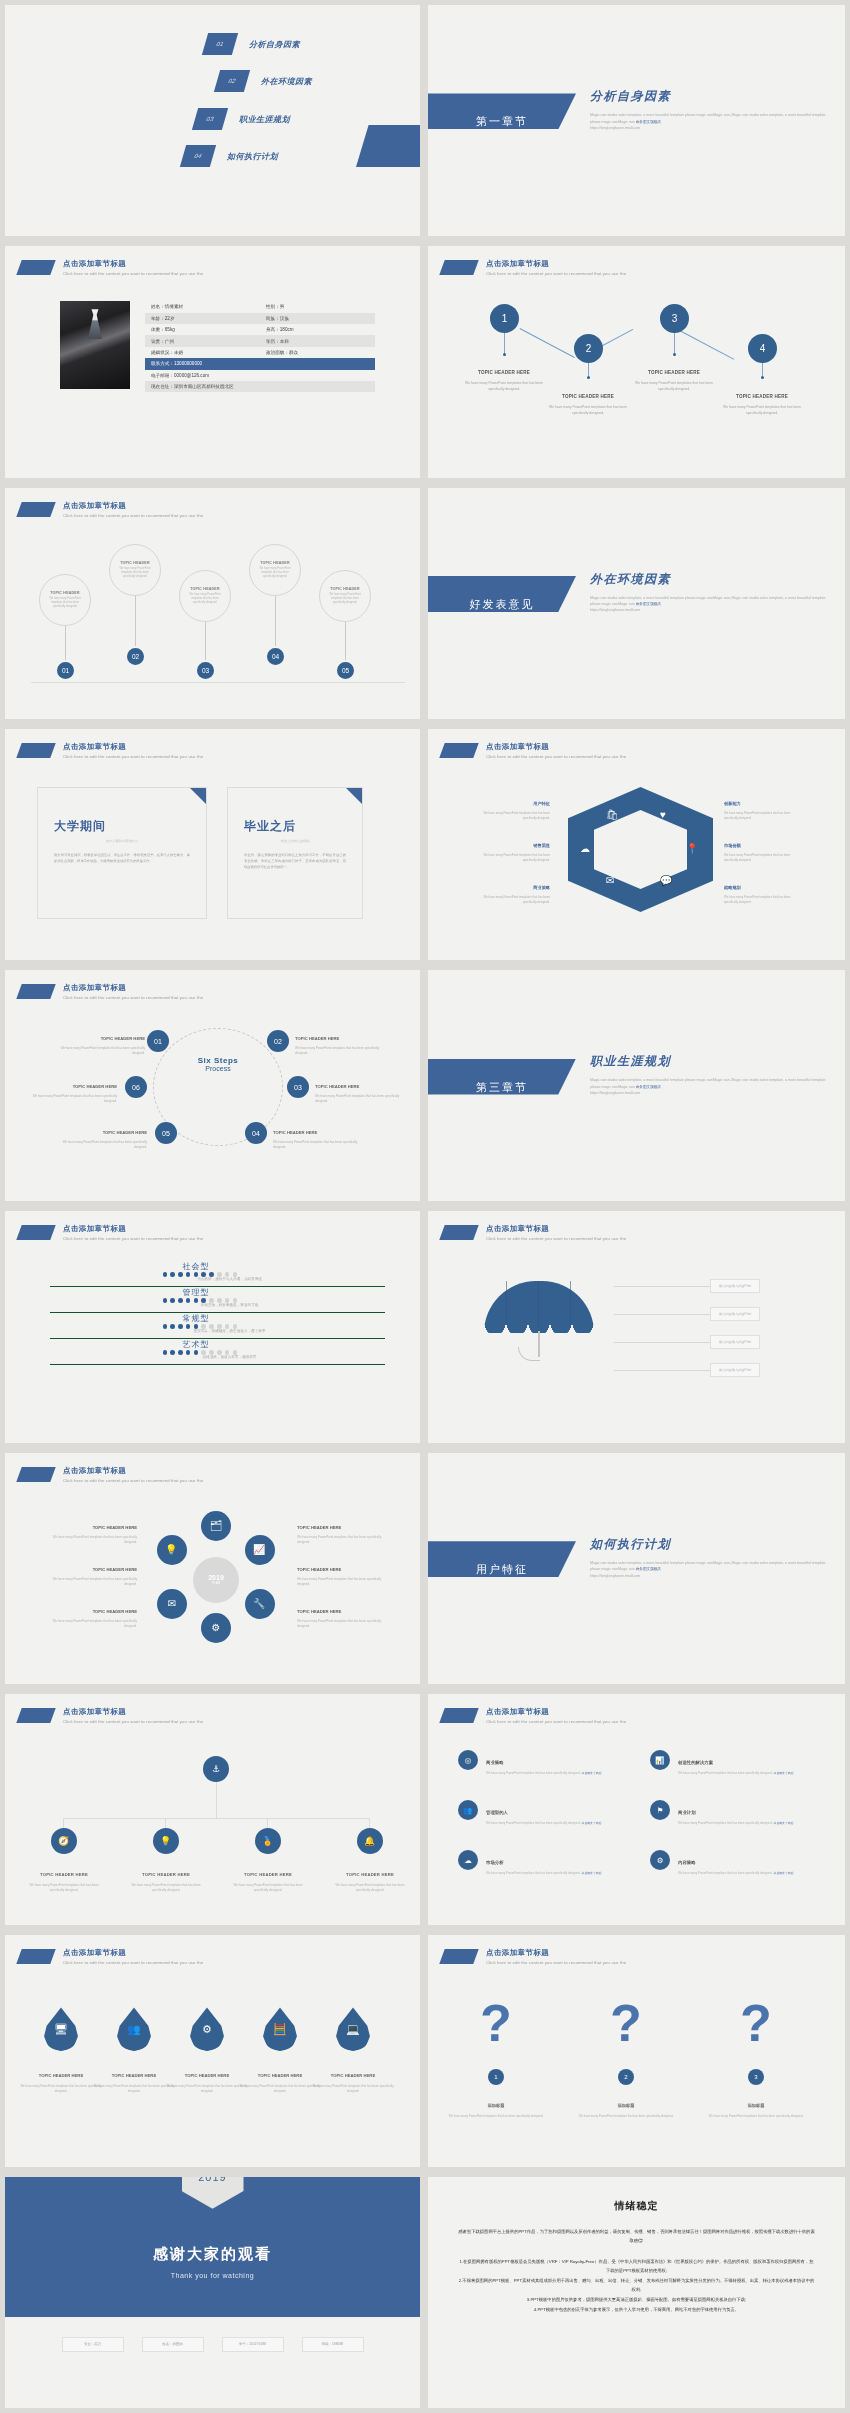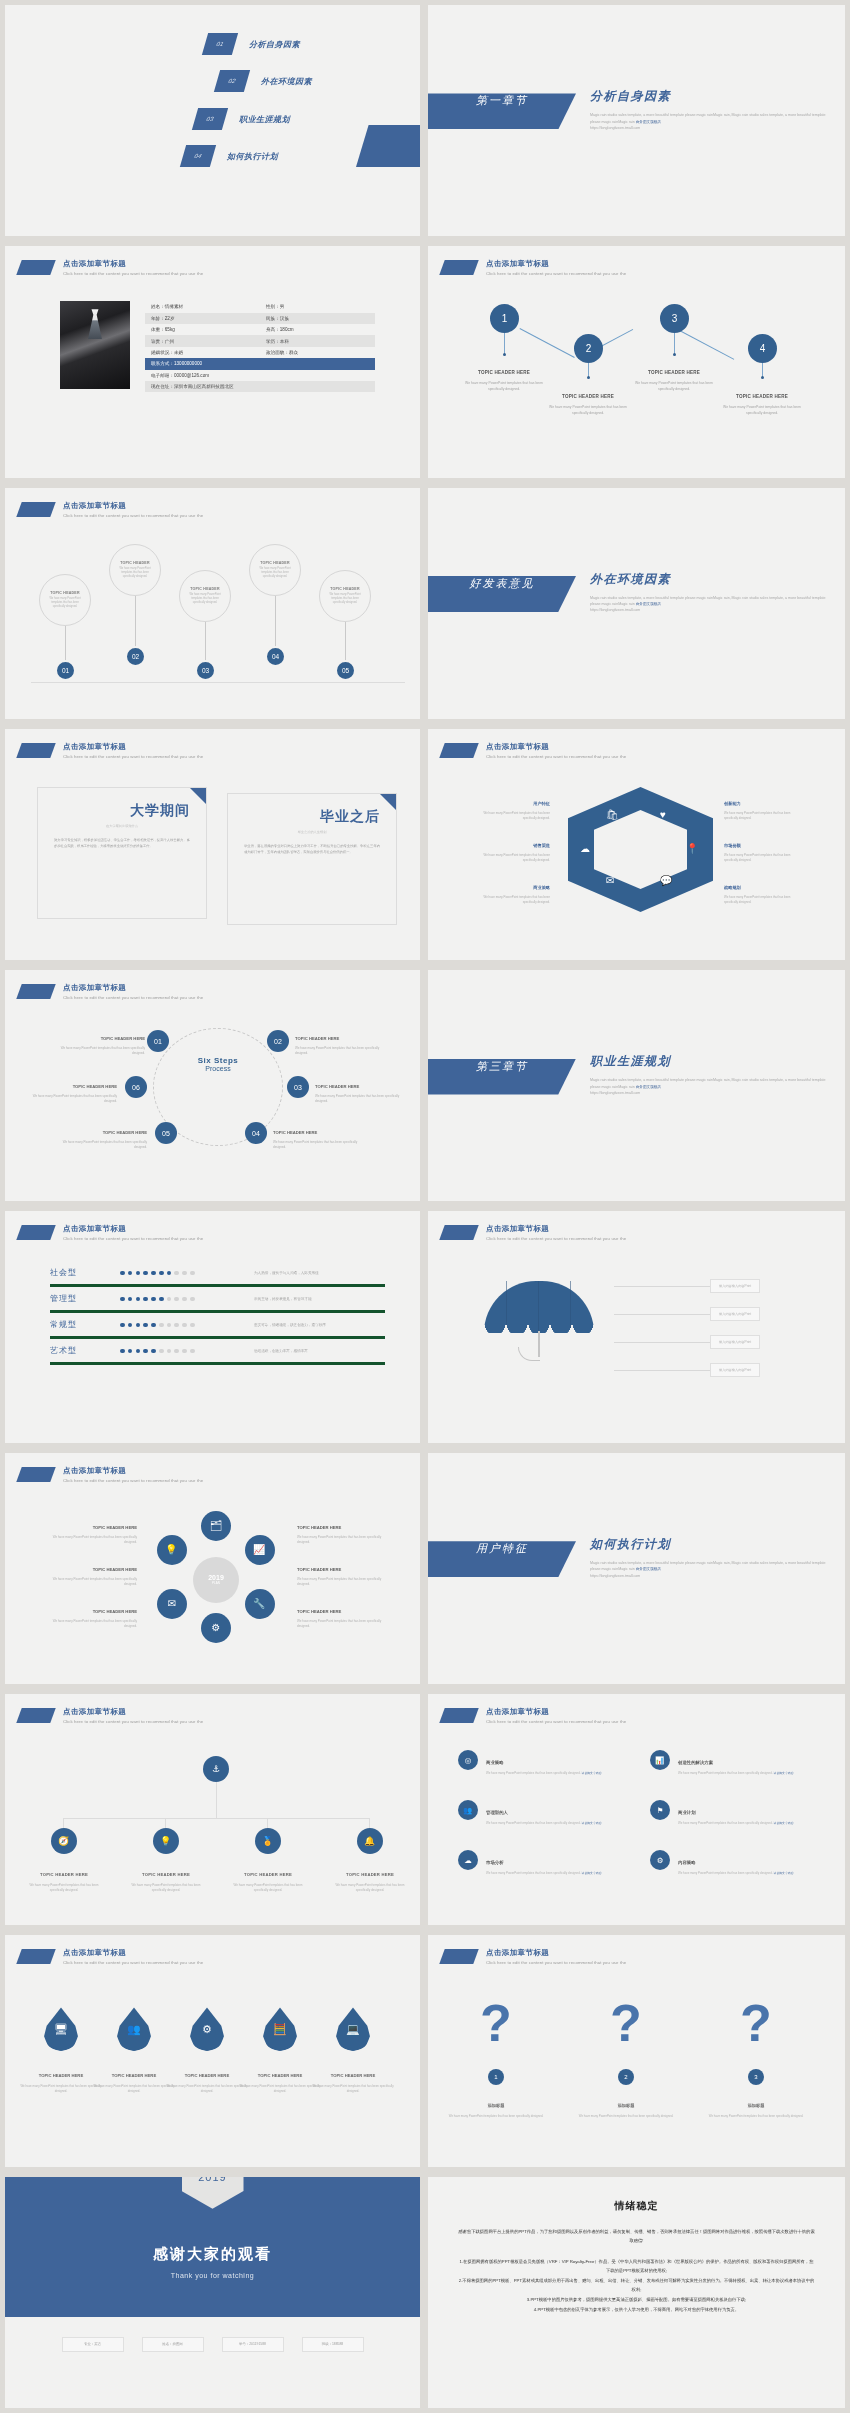--- a/index.html
+++ b/index.html
@@ -22,21 +22,21 @@
     width:34px; height:15px; background:#3f6499;
     transform: skewX(-20deg); margin-right:10px; margin-top:1px;
   }
   .hdr .ht { font-size:7.5px; font-weight:bold; color:#3f6499; letter-spacing:.4px;}
   .hdr .hs { font-size:4.3px; color:#9a9a9a; margin-top:2px; letter-spacing:.1px;}
   
   .chapbar {
     position:absolute; left:0; top:46%; transform:translateY(-50%);
     width:148px; height:36px; background:#3f6499;
     clip-path: polygon(0 0, 100% 0, 88% 100%, 0 100%);
-    display:flex; align-items:flex-start; justify-content:center;font-style:italic;
+    display:flex; align-items:flex-end; justify-content:center;
   }
   .chapbar span { color:#fff; font-size:11px; letter-spacing:2px; }
   .chaptxt { position:absolute; left:162px; top:36%; width:240px; }
   .chaptxt h2 { color:#3f6499; font-size:12px; font-style:italic; letter-spacing:1.5px; font-weight:bold;}
   .chaptxt p { color:#a9a9a9; font-size:3.6px; line-height:1.75; margin-top:7px; }
   .chaptxt p .lnk { color:#3f6499; }
   
   .contbar {
     position:absolute; left:0; top:120px; width:205px; height:42px;
     background:#3f6499; clip-path: polygon(0 0, 100% 0, 88% 100%, 0 100%);
@@ -84,21 +84,21 @@
     align-items:center; justify-content:center; text-align:center; padding:6px;}
   .balloon b { font-size:3.6px; color:#7d7d7d; letter-spacing:.2px;}
   .balloon p { font-size:2.6px; color:#b6b6b6; line-height:1.5; margin-top:2px;}
   .bnum { position:absolute; width:21px; height:21px; border-radius:50%;
     background:#33608f; color:#fff; font-size:6.5px; display:flex;
     align-items:center; justify-content:center; border:2px solid #f2f2f1;}
   .bstem { position:absolute; width:1px; background:#c9c9c9; }
   .baseline { position:absolute; height:1px; background:#dcdcdc; }
   
   .card { position:absolute; border:1px solid #dcdcdc; background:#f2f2f1; padding:14px 16px; }
-  .card h3 { color:#3f6499; font-size:14px; text-align:right; letter-spacing:1px;}
+  .card h3 { color:#3f6499; font-size:12px; text-align:left; letter-spacing:1px;margin-top:16px;}
   .card .sub { color:#bdbdbd; font-size:3.2px; text-align:center; margin-top:4px;}
   .card p { color:#9a9a9a; font-size:3.3px; line-height:1.9; margin-top:9px; text-align:justify;}
   .corner { position:absolute; top:0; right:0; width:0; height:0;
     border-top:16px solid #3f6499; border-left:16px solid transparent;}
   
   .hexwrap { position:absolute; left:140px; top:58px; width:145px; height:125px; }
   .hexo { position:absolute; inset:0; background:#33608f;
     clip-path: polygon(50% 0,100% 25%,100% 75%,50% 100%,0 75%,0 25%); }
   .hexi { position:absolute; left:26px; top:23px; right:26px; bottom:23px;
     background:#f2f2f1; clip-path: polygon(50% 0,100% 25%,100% 75%,50% 100%,0 75%,0 25%); }
@@ -113,21 +113,21 @@
   .scirc { position:absolute; width:22px; height:22px; border-radius:50%;
     background:#33608f; color:#fff; font-size:7px; display:flex;
     align-items:center; justify-content:center; }
   .stxt { position:absolute; width:92px; }
   .stxt b { font-size:4.2px; color:#666; }
   .stxt p { font-size:3px; color:#b0b0b0; line-height:1.55; margin-top:2px;}
   .ring { position:absolute; left:148px; top:58px; width:130px; height:118px;
     border:1px dashed #c8c8c8; border-radius:50%; }
   
   .itrow { position:absolute; left:45px; width:335px; height:26px;
-    border-bottom:3px solid #14532d; display:flex; align-items:center; }
+    border-bottom:1px solid #14532d; display:flex; align-items:center;flex-direction:column; }
   .itrow .name { width:70px; color:#3f6499; font-size:8px; letter-spacing:1px;}
   .dots { width:110px; display:flex; gap:3.2px; }
   .dots span { width:4.6px; height:4.6px; border-radius:50%; background:#d3d3d3; }
   .dots span.on { background:#2f5e94; }
   .itrow .desc { font-size:3.6px; color:#9d9d9d; margin-left:24px; }
   
   .umb { position:absolute; left:46px; top:70px; width:120px; height:78px; }
   .umbcanopy { position:absolute; left:10px; top:0; width:110px; height:52px;
     background:#33608f; border-radius:110px 110px 0 0;}
   .umbscallop { position:absolute; left:10px; top:44px; width:110px; height:13px;
@@ -418,21 +418,21 @@
             <div class="ht">点击添加章节标题</div>
             <div class="hs">Click here to edit the content you want to recommend that you use the</div>
           </div>
      </div>
      <div class="card" style="left:32px;top:58px;width:170px;height:132px">
        <div class="corner"></div>
        <h3>大学期间</h3>
        <div class="sub">在大学期间应该做什么</div>
        <p>努力学习专业知识，积极参加社团活动、学生会工作，考取相关证书，提高个人综合能力。多参加社会实践，积累工作经验，为将来的就业做好充分的准备工作。</p>
      </div>
-     <div class="card" style="left:222px;top:64px;width:170px;height:132px">
+     <div class="card" style="left:222px;top:58px;width:136px;height:132px">
        <div class="corner"></div>
        <h3>毕业之后</h3>
        <div class="sub">毕业之后的人生规划</div>
        <p>毕业后，要在选择的专业对口岗位上努力学习工作，不断提升自己的专业技能。争取在三年内成为部门骨干，五年内成为团队管理者，实现自我价值与社会价值的统一。</p>
      </div>
    </div>
   </div>
 
   <div class="cell r">
    <div class="slide">

